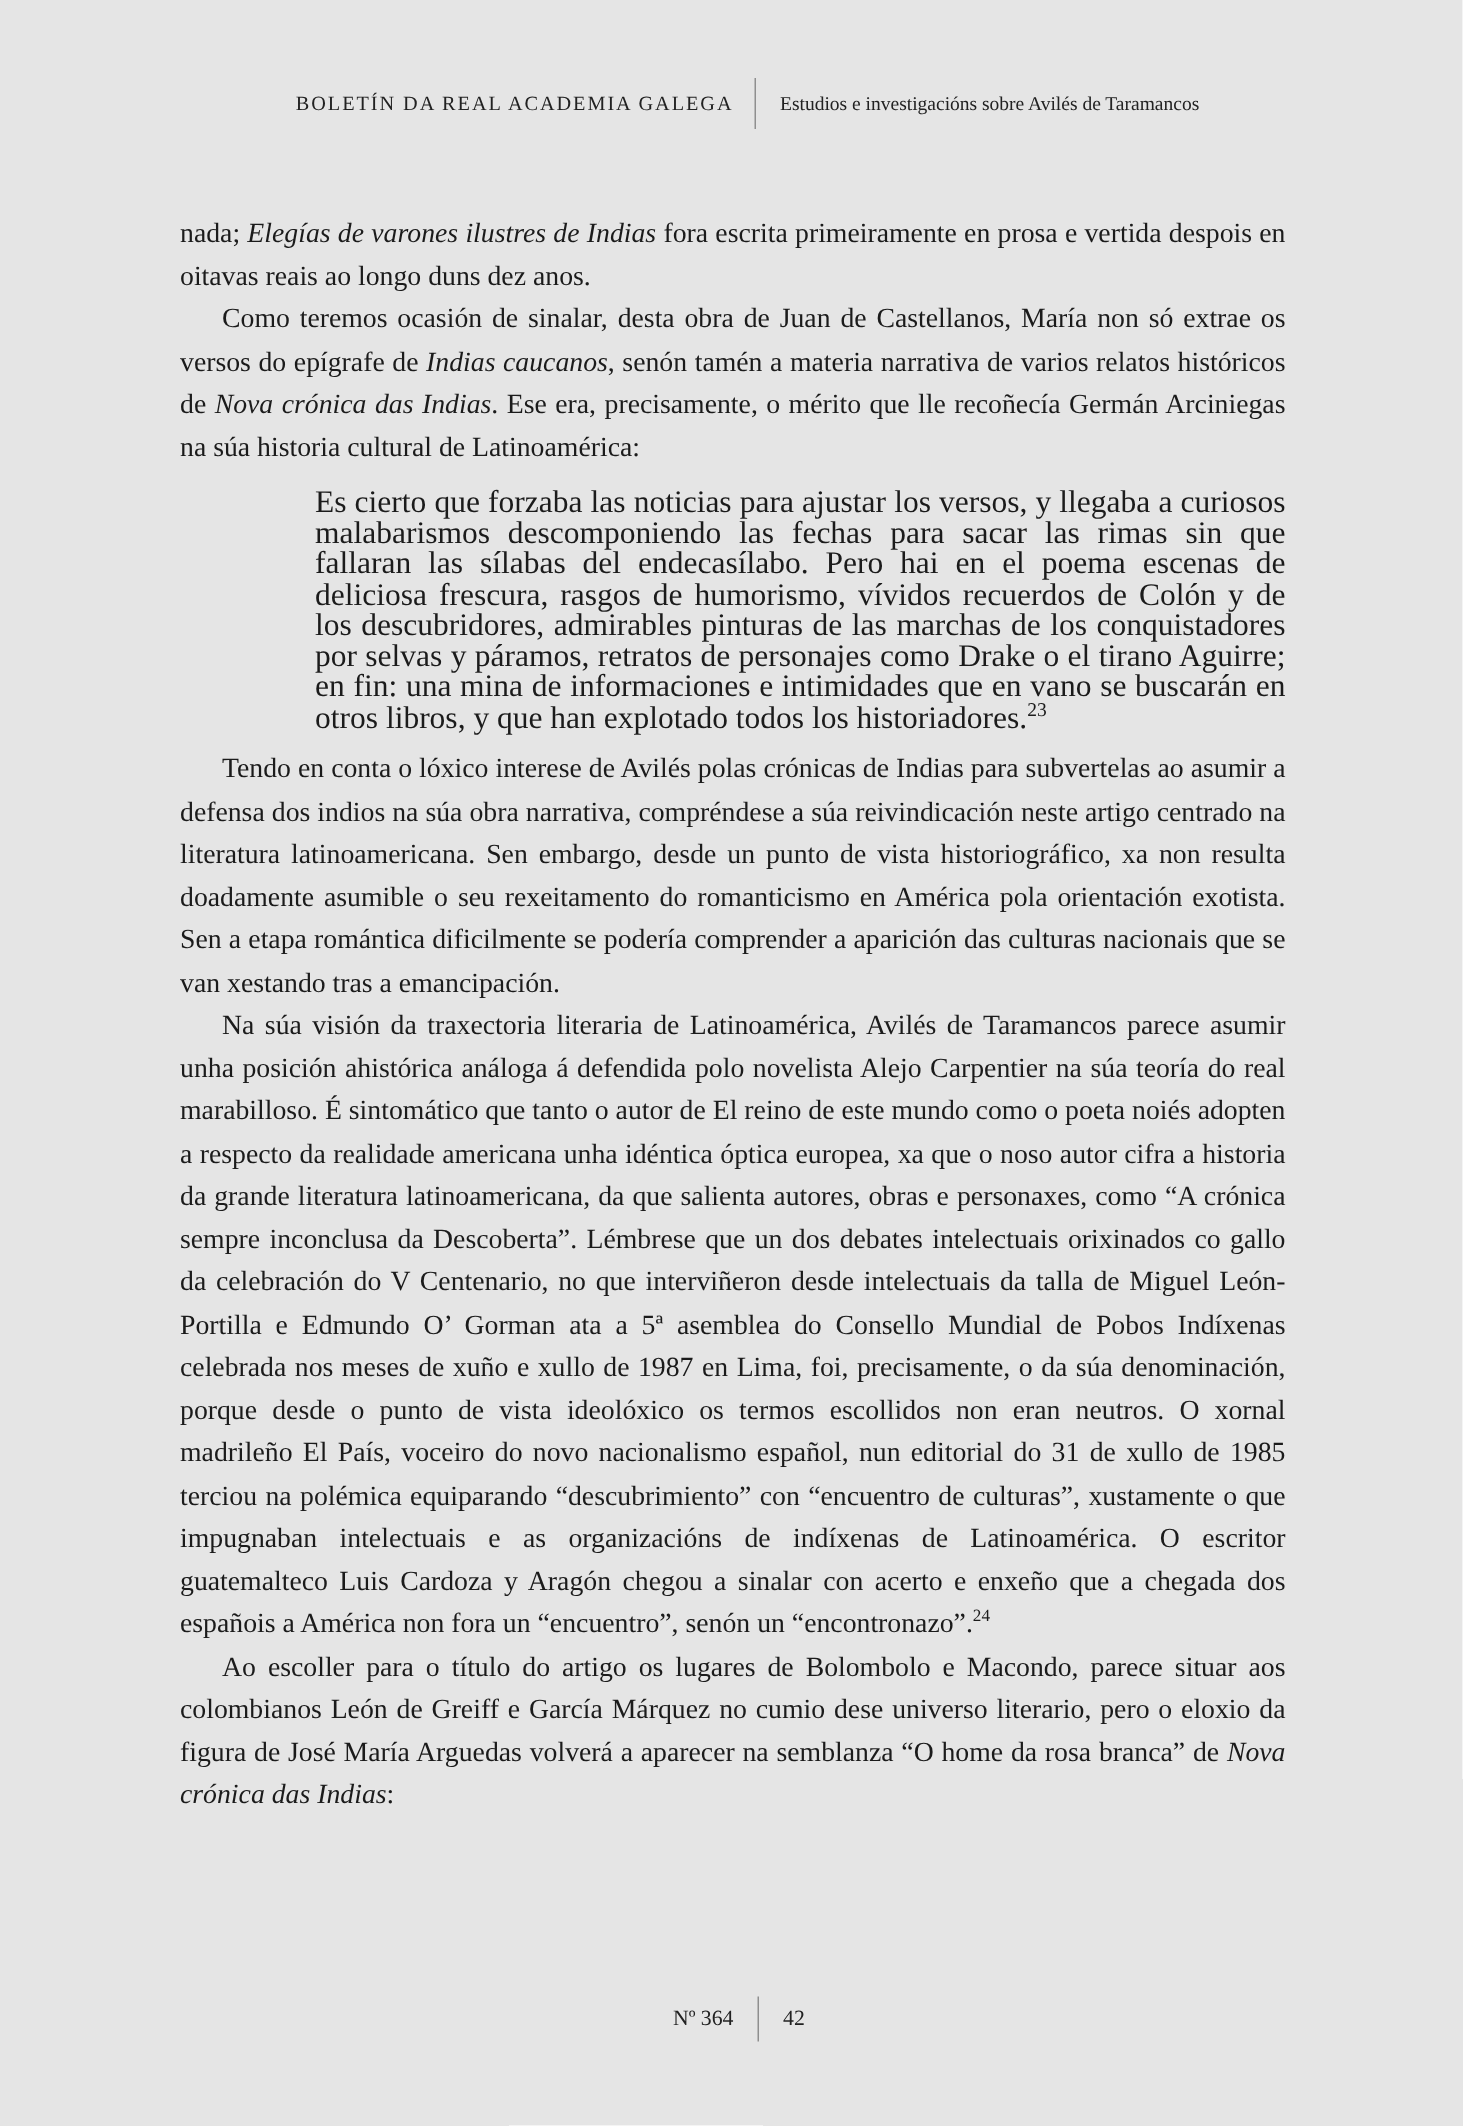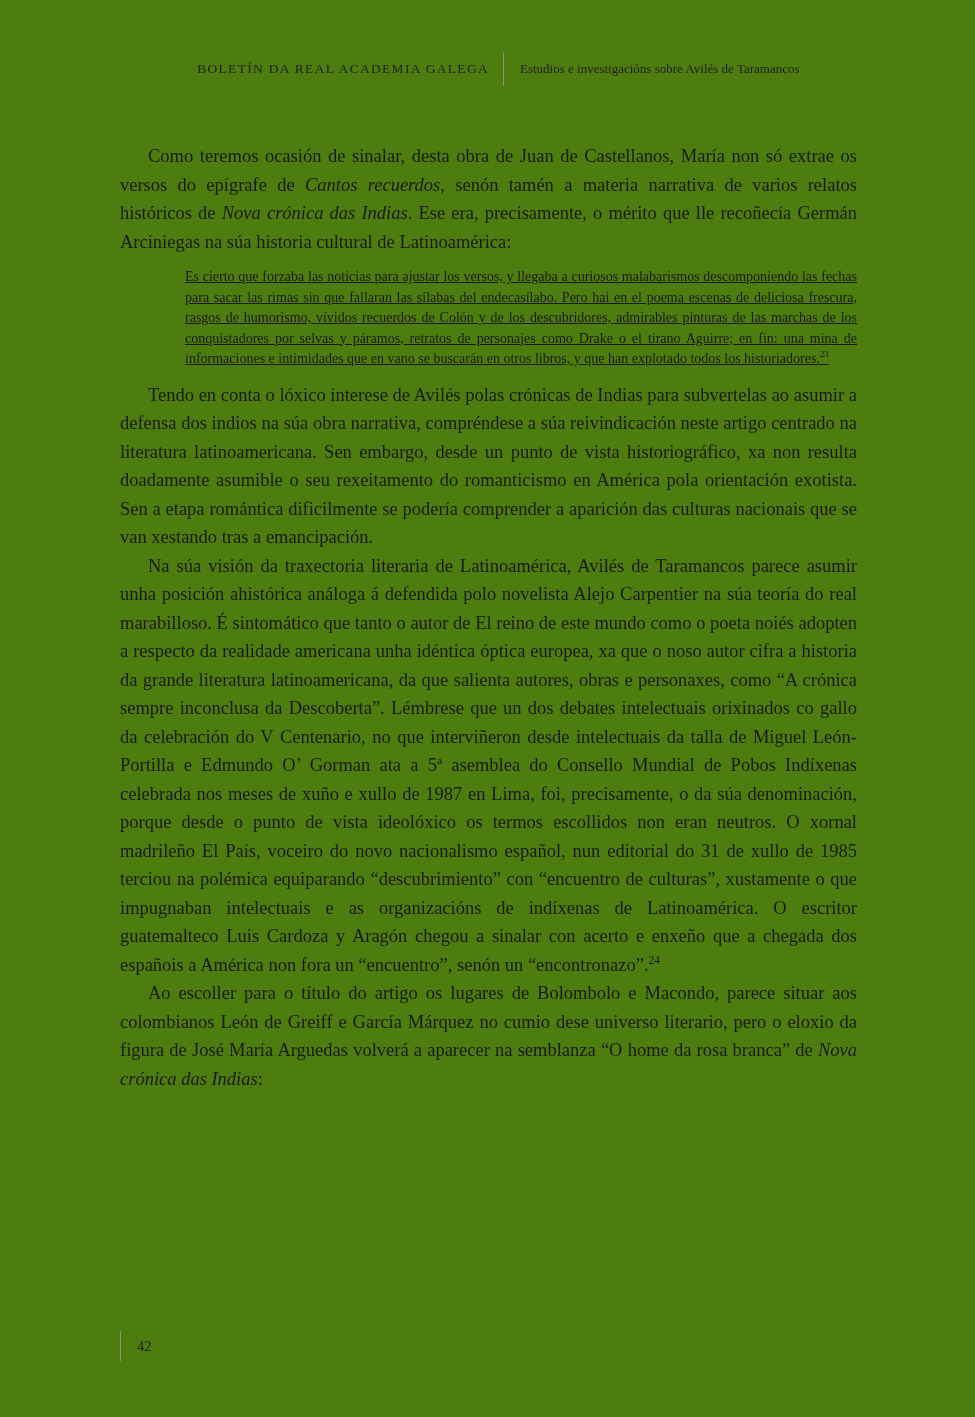--- a/index.html
+++ b/index.html
@@ -5,21 +5,21 @@
   html, body {
     margin: 0;
     padding: 0;
     background: #ffffff;
   }
   .page {
     position: relative;
     width: 975px;
     height: 1417px;
     margin: 0 auto;
-    background: #4d7c0f;
+    background: #e5e5e5;
     box-sizing: border-box;
     padding: 0 118px 0 120px;
     overflow: hidden;
     font-family: "Liberation Serif", "DejaVu Serif", serif;
     color: #1b1b1b;
   }
   
   .runhead {
     display: flex;
     align-items: center;
@@ -55,26 +55,25 @@
     text-align: justify;
   }
   .article p {
     margin: 0;
     text-indent: 28px;
   }
   .article p.noindent {
     text-indent: 0;
   }
   .article blockquote {
-    margin: 11px 0 11px 65px;
+    margin: 11px 0 11px 90px;
     padding: 0;
-    font-size: 14px;
+    font-size: 21px;
     line-height: 20.5px;
     text-align: justify;
-    text-decoration: underline;
   }
   .article em {
     font-style: italic;
   }
   .article sup {
     font-size: 0.62em;
     line-height: 0;
     vertical-align: super;
   }
   
@@ -103,25 +102,27 @@
 
 <div class="page">
 
   <header class="runhead">
     <span class="runhead-left">BOLETÍN DA REAL ACADEMIA GALEGA</span>
     <span class="vrule"></span>
     <span class="runhead-right">Estudios e investigacións sobre Avilés de Taramancos</span>
   </header>
 
   <main class="article">
-    <p><span>Como teremos ocasión de sinalar, desta obra de Juan de Castellanos, María non só extrae os versos do epígrafe de </span><em>Cantos recuerdos</em><span>, senón tamén a materia narrativa de varios relatos históricos de </span><em>Nova crónica das Indias</em><span>. Ese era, precisamente, o mérito que lle recoñecía Germán Arciniegas na súa historia cultural de Latinoamérica:</span></p>
+    <p class="noindent"><span>nada; </span><em>Elegías de varones ilustres de Indias</em><span> fora escrita primeiramente en prosa e vertida despois en oitavas reais ao longo duns dez anos.</span></p>
+    <p><span>Como teremos ocasión de sinalar, desta obra de Juan de Castellanos, María non só extrae os versos do epígrafe de </span><em>Indias caucanos</em><span>, senón tamén a materia narrativa de varios relatos históricos de </span><em>Nova crónica das Indias</em><span>. Ese era, precisamente, o mérito que lle recoñecía Germán Arciniegas na súa historia cultural de Latinoamérica:</span></p>
     <blockquote><span>Es cierto que forzaba las noticias para ajustar los versos, y llegaba a curiosos malabarismos descomponiendo las fechas para sacar las rimas sin que fallaran las sílabas del endecasílabo. Pero hai en el poema escenas de deliciosa frescura, rasgos de humorismo, vívidos recuerdos de Colón y de los descubridores, admirables pinturas de las marchas de los conquistadores por selvas y páramos, retratos de personajes como Drake o el tirano Aguirre; en fin: una mina de informaciones e intimidades que en vano se buscarán en otros libros, y que han explotado todos los historiadores.</span><sup>23</sup></blockquote>
     <p><span>Tendo en conta o lóxico interese de Avilés polas crónicas de Indias para subvertelas ao asumir a defensa dos indios na súa obra narrativa, compréndese a súa reivindicación neste artigo centrado na literatura latinoamericana. Sen embargo, desde un punto de vista historiográfico, xa non resulta doadamente asumible o seu rexeitamento do romanticismo en América pola orientación exotista. Sen a etapa romántica dificilmente se podería comprender a aparición das culturas nacionais que se van xestando tras a emancipación.</span></p>
     <p><span>Na súa visión da traxectoria literaria de Latinoamérica, Avilés de Taramancos parece asumir unha posición ahistórica análoga á defendida polo novelista Alejo Carpentier na súa teoría do real marabilloso. É sintomático que tanto o autor de El reino de este mundo como o poeta noiés adopten a respecto da realidade americana unha idéntica óptica europea, xa que o noso autor cifra a historia da grande literatura latinoamericana, da que salienta autores, obras e personaxes, como “A crónica sempre inconclusa da Descoberta”. Lémbrese que un dos debates intelectuais orixinados co gallo da celebración do V Centenario, no que interviñeron desde intelectuais da talla de Miguel León-Portilla e Edmundo O’ Gorman ata a 5ª asemblea do Consello Mundial de Pobos Indíxenas celebrada nos meses de xuño e xullo de 1987 en Lima, foi, precisamente, o da súa denominación, porque desde o punto de vista ideolóxico os termos escollidos non eran neutros. O xornal madrileño El País, voceiro do novo nacionalismo español, nun editorial do 31 de xullo de 1985 terciou na polémica equiparando “descubrimiento” con “encuentro de culturas”, xustamente o que impugnaban intelectuais e as organizacións de indíxenas de Latinoamérica. O escritor guatemalteco Luis Cardoza y Aragón chegou a sinalar con acerto e enxeño que a chegada dos españois a América non fora un “encuentro”, senón un “encontronazo”.</span><sup>24</sup></p>
     <p><span>Ao escoller para o título do artigo os lugares de Bolombolo e Macondo, parece situar aos colombianos León de Greiff e García Márquez no cumio dese universo literario, pero o eloxio da figura de José María Arguedas volverá a aparecer na semblanza “O home da rosa branca” de </span><em>Nova crónica das Indias</em><span>:</span></p>
   </main>
 
   <footer class="runfoot">
+    <span class="runfoot-left">Nº 364</span>
     <span class="vrule"></span>
     <span class="runfoot-right">42</span>
   </footer>
 
 </div>
 
 </body></html>

